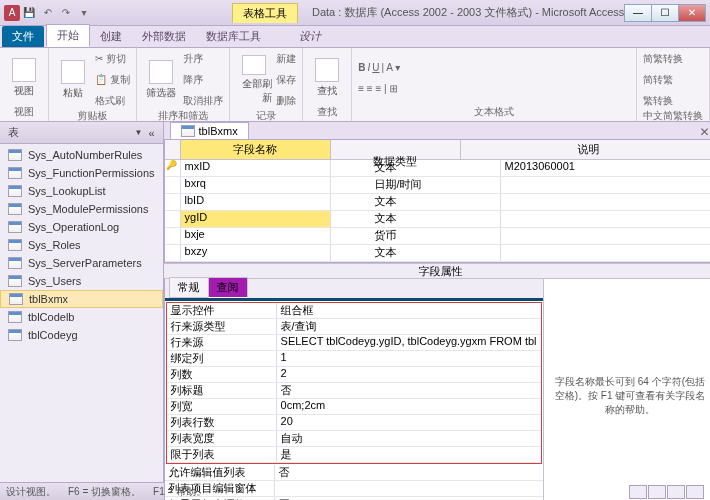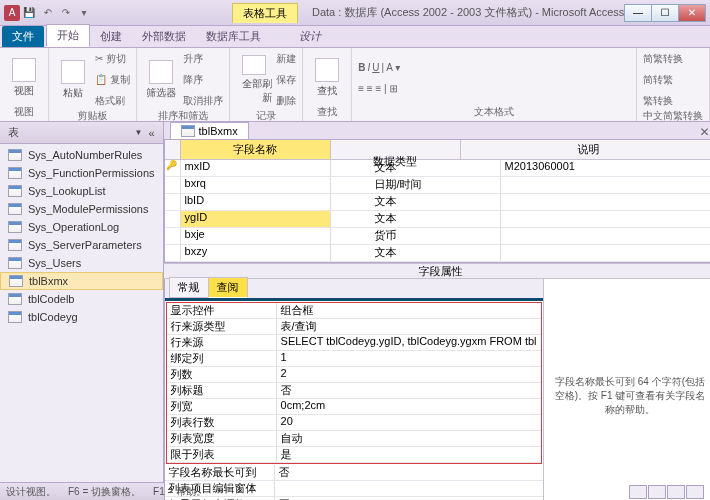--- a/index.html
+++ b/index.html
@@ -55,21 +55,21 @@
 .grid-row .c2 { width: 150px; border-right: 1px solid #e0dce6; padding: 0 4px; }
 .grid-row .c3 { width: 130px; border-right: 1px solid #e0dce6; padding: 0 4px; margin-left: 40px; }
 .grid-row .c4 { flex: 1; padding: 0 4px; }
 .grid-row.sel .c2 { background: #ffe87a; }
 
 .props-title { text-align: center; background: #f0ecf5; border: 1px solid #c8c0d0; border-left: none; border-right: none; height: 16px; font-size: 11px; }
 .props { flex: 1; display: flex; background: #fff; border: 1px solid #b8a8cc; border-top: none; }
 .props-left { flex: 1; display: flex; flex-direction: column; }
 .prop-tabs { height: 22px; display: flex; align-items: flex-end; padding-left: 4px; background: #f0ecf5; border-bottom: 3px solid #0c4a6e; }
 .prop-tabs .pt { padding: 2px 8px; border: 1px solid #c8c0d0; background: #f5f2f8; font-size: 11px; margin-right: -1px; }
-.prop-tabs .pt.active { background: #fde047; border-bottom: 1px solid #fff; }
+.prop-tabs .pt.active { background: #a21caf; border-bottom: 1px solid #fff; }
 .prop-grid { flex: 1; overflow: auto; }
 .prop-row { display: flex; height: 16px; border-bottom: 1px solid #e8e4ec; font-size: 11px; }
 .prop-row .pn { width: 110px; padding: 0 4px; border-right: 1px solid #e0dce6; }
 .prop-row .pv { flex: 1; padding: 0 4px; white-space: nowrap; overflow: hidden; }
 .redbox { border: 1px solid #d04040; margin: 1px; }
 .props-right { width: 174px; border-left: 1px solid #c8c0d0; padding: 8px; display: flex; align-items: center; text-align: center; font-size: 10px; color: #555; }
 
 .status { height: 18px; background: linear-gradient(#e8e0f0,#d8d0e0); border-top: 1px solid #b8a8cc; display: flex; align-items: center; padding: 0 6px; font-size: 10px; color: #555; gap: 12px; }
 .status .views { margin-left: auto; display: flex; gap: 1px; }
 .status .views div { width: 18px; height: 14px; border: 1px solid #b0a0c0; background: #f0ecf5; }
@@ -208,20 +208,24 @@
         <div class="nav-item">
           <span class="table-ico"></span>
           <span>Sys_ModulePermissions</span>
         </div>
         <div class="nav-item">
           <span class="table-ico"></span>
           <span>Sys_OperationLog</span>
         </div>
         <div class="nav-item">
           <span class="table-ico"></span>
+          <span>Sys_Roles</span>
+        </div>
+        <div class="nav-item">
+          <span class="table-ico"></span>
           <span>Sys_ServerParameters</span>
         </div>
         <div class="nav-item">
           <span class="table-ico"></span>
           <span>Sys_Users</span>
         </div>
         <div class="nav-item sel">
           <span class="table-ico"></span>
           <span>tblBxmx</span>
         </div>
@@ -334,21 +338,21 @@
               <div class="prop-row">
                 <div class="pn">列表宽度</div>
                 <div class="pv">自动</div>
               </div>
               <div class="prop-row">
                 <div class="pn">限于列表</div>
                 <div class="pv">是</div>
               </div>
             </div>
             <div class="prop-row">
-              <div class="pn">字段名称最长可到</div>
+              <div class="pn">允许编辑值列表</div>
               <div class="pv">否</div>
             </div>
             <div class="prop-row">
               <div class="pn">列表项目编辑窗体</div>
               <div class="pv"></div>
             </div>
             <div class="prop-row">
               <div class="pn">仅显示行来源值</div>
               <div class="pv">否</div>
             </div>

